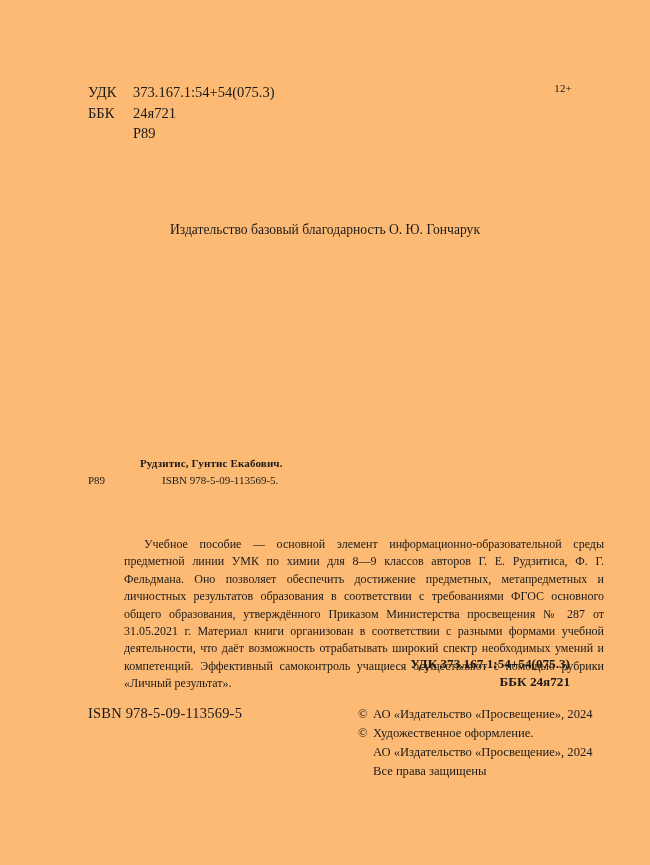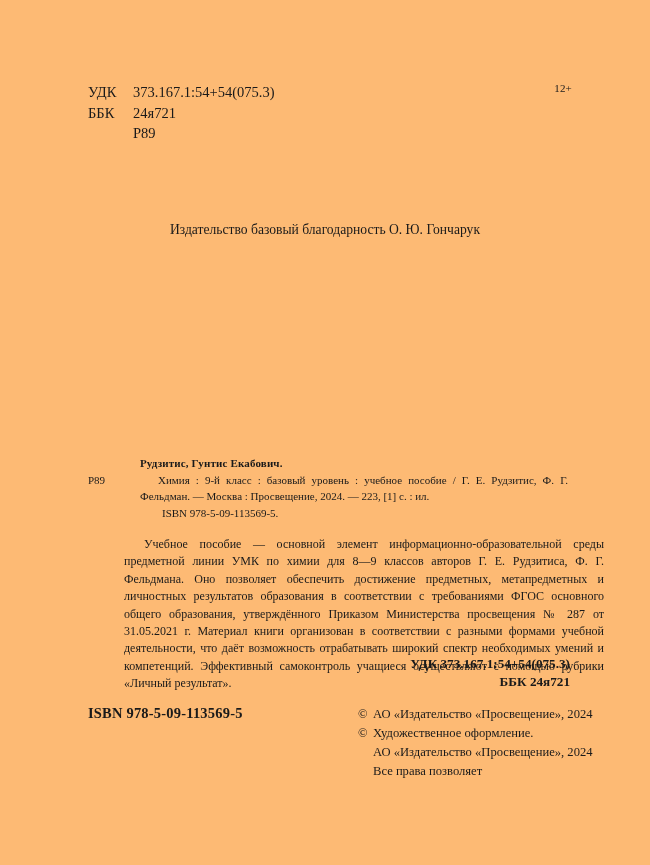--- a/index.html
+++ b/index.html
@@ -124,21 +124,21 @@
     font-size: 13.2px;
     line-height: 1.4;
     text-align: right;
   }
 
   
   .footer-isbn {
     position: absolute;
     left: 88px;
     top: 705px;
-    font-weight: bold;
+    font-weight: normal;
     font-size: 14.5px;
     letter-spacing: 0.2px;
   }
   .copyright {
     position: absolute;
     left: 358px;
     top: 705px;
     font-size: 12.6px;
     line-height: 1.5;
   }
@@ -177,21 +177,20 @@
   <div class="age-rating">12+</div>
 
   <div class="acknowledgement">
     <div>Издательство базовый благодарность О. Ю. Гончарук</div>
   </div>
 
   <div class="record">
     <div class="record-author">Рудзитис, Гунтис Екабович.</div>
     <div class="record-body">
       <span class="shelf-mark">Р89</span>
-      <div class="record-desc">Химия : 9-й класс : базовый уровень : учебное пособие / Г. Е. Рудзитис, Ф. Г. Фельдман. — Москва : Просвещение, 2024. — 223, [1] с. : ил.</div>
       <div class="record-isbn">ISBN 978-5-09-113569-5.</div>
     </div>
   </div>
 
   <div class="annotation">Учебное пособие — основной элемент информационно-образовательной среды предметной линии УМК по химии для 8—9 классов авторов Г. Е. Рудзитиса, Ф. Г. Фельдмана. Оно позволяет обеспечить достижение предметных, метапредметных и личностных результатов образования в соответствии с требованиями ФГОС основного общего образования, утверждённого Приказом Министерства просвещения № 287 от 31.05.2021 г. Материал книги организован в соответствии с разными формами учебной деятельности, что даёт возможность отрабатывать широкий спектр необходимых умений и компетенций. Эффективный самоконтроль учащиеся осуществляют с помощью рубрики «Личный результат».</div>
 
   <div class="class-repeat">
     <div>УДК 373.167.1:54+54(075.3)</div>
     <div>ББК 24я721</div>
   </div>
@@ -206,17 +205,17 @@
     <div class="copy-row">
       <span class="copy-sym">©</span>
       <span>Художественное оформление.</span>
     </div>
     <div class="copy-row copy-indent">
       <span class="copy-sym">©</span>
       <span>АО «Издательство «Просвещение», 2024</span>
     </div>
     <div class="copy-row copy-indent">
       <span class="copy-sym">©</span>
-      <span>Все права позволяет</span>
+      <span>Все права защищены</span>
     </div>
   </div>
 
 </div>
 
 </body></html>

